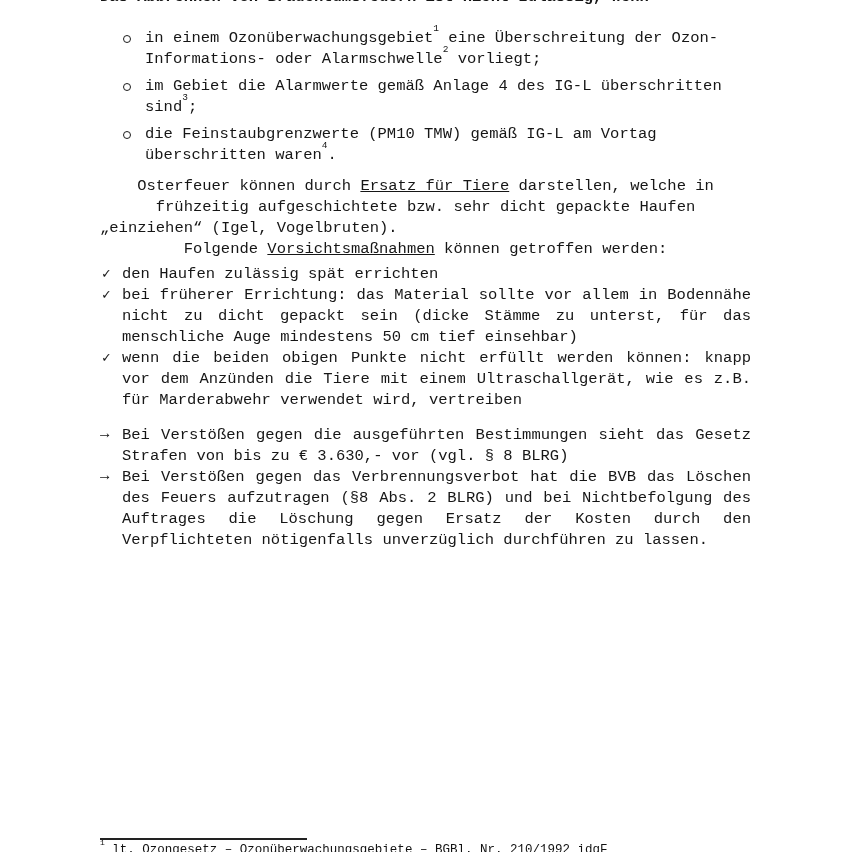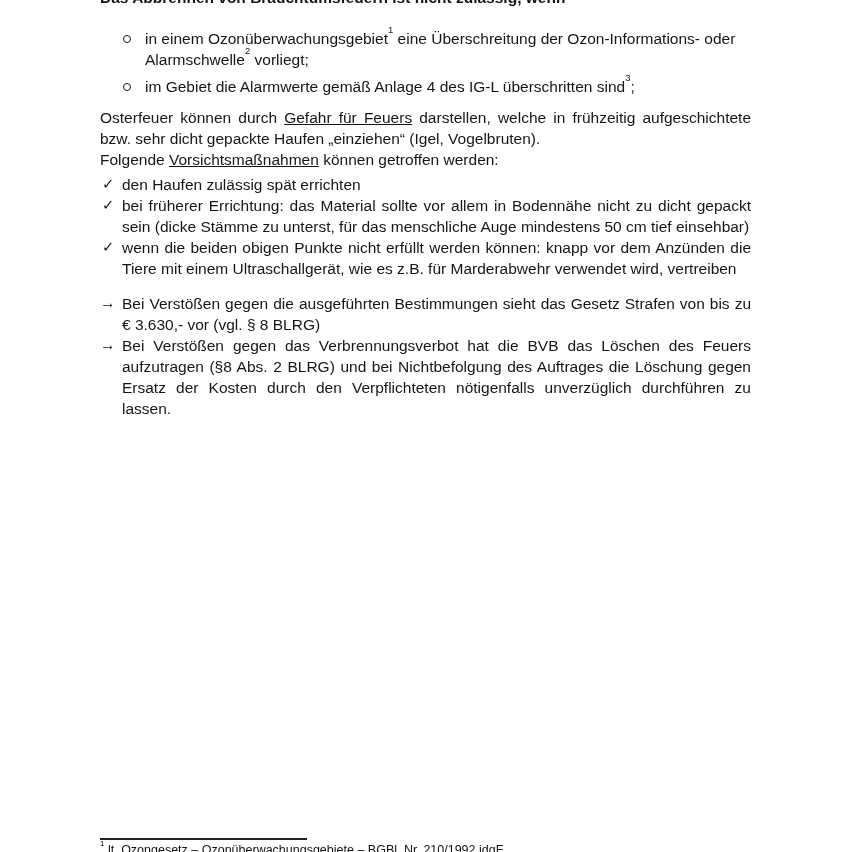--- a/index.html
+++ b/index.html
@@ -6,21 +6,21 @@
     margin: 0;
     padding: 0;
     background: #ffffff;
   }
   .page {
     position: relative;
     width: 852px;
     height: 852px;
     background: #ffffff;
     overflow: hidden;
-    font-family: Liberation Sans, sans-serif;
+    font-family: Liberation Mono, monospace;
     font-size: 15.5px;
     line-height: 21px;
     color: #161616;
   }
   .content {
     position: absolute;
     left: 100px;
     top: -13px;
     width: 651px;
   }
@@ -60,20 +60,21 @@
     top: -5px;
   }
   .heading {
     margin: 31px 0 0 0;
     font-weight: bold;
     font-style: italic;
   }
   .heading.achtung { margin-top: 32px; }
   .para {
     margin: 10px 0 0 0;
+    text-align: center;
   }
   .para.second { margin-top: 0; }
   .u { text-decoration: underline; }
   .check-list { margin-top: 4px; }
   .check-list li {
     position: relative;
     padding-left: 22px;
   }
   .check-marker {
     position: absolute;
@@ -122,24 +123,28 @@
 
     <ul class="circle-list">
       <li>
         <span class="circle-bullet"></span>
         <span class="text justify"><span>in einem Ozonüberwachungsgebiet</span><sup class="fn">1</sup><span> eine Überschreitung der Ozon-Informations- oder Alarmschwelle</span><sup class="fn">2</sup><span> vorliegt;</span></span>
       </li>
       <li>
         <span class="circle-bullet"></span>
         <span class="text"><span>im Gebiet die Alarmwerte gemäß Anlage 4 des IG-L überschritten sind</span><sup class="fn">3</sup><span>;</span></span>
       </li>
+      <li>
+        <span class="circle-bullet"></span>
+        <span class="text"><span>die Feinstaubgrenzwerte (PM10 TMW) gemäß IG-L am Vortag überschritten waren</span><sup class="fn">4</sup><span>.</span></span>
+      </li>
     </ul>
 
 
-    <p class="para justify"><span>Osterfeuer können durch </span><span class="u">Gefahr für Feuers</span><span> darstellen, welche in frühzeitig aufgeschichtete bzw. sehr dicht gepackte Haufen „einziehen“ (Igel, Vogelbruten).</span></p>
+    <p class="para justify"><span>Osterfeuer können durch </span><span class="u">Ersatz für Tiere</span><span> darstellen, welche in frühzeitig aufgeschichtete bzw. sehr dicht gepackte Haufen „einziehen“ (Igel, Vogelbruten).</span></p>
 
     <p class="para second"><span>Folgende </span><span class="u">Vorsichtsmaßnahmen</span><span> können getroffen werden:</span></p>
 
     <ul class="check-list">
       <li>
         <span class="check-marker">✓</span>
         <span class="text">den Haufen zulässig spät errichten</span>
       </li>
       <li>
         <span class="check-marker">✓</span>

